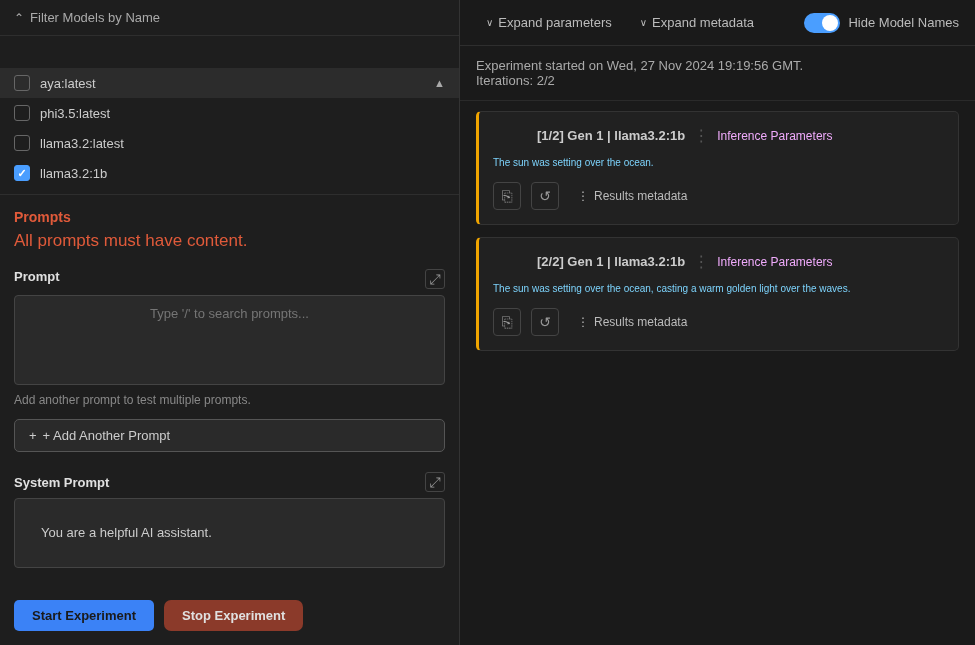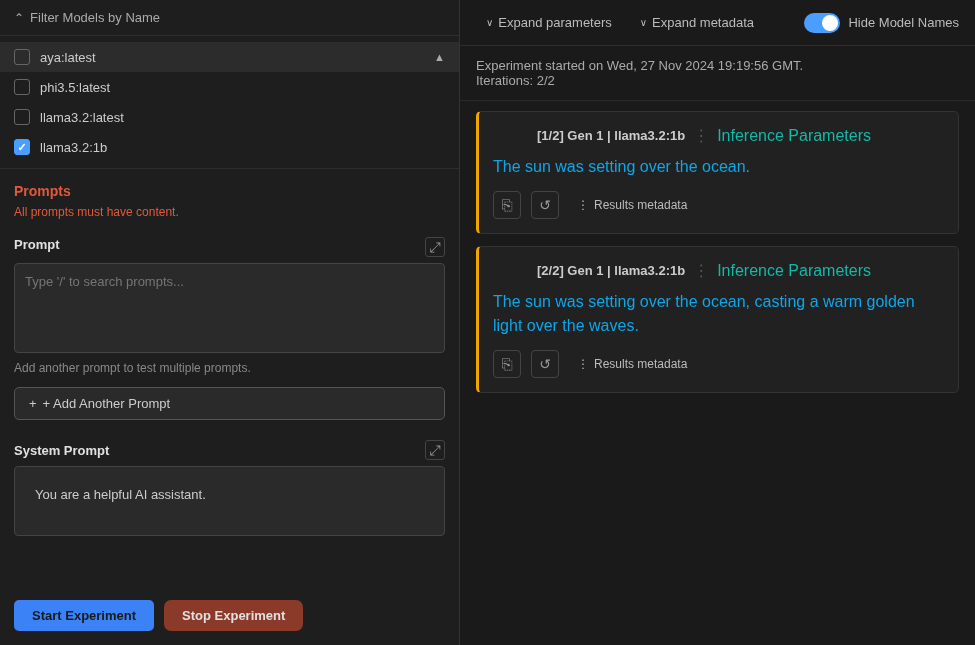--- a/index.html
+++ b/index.html
@@ -42,21 +42,21 @@
     }
 
     .model-item {
       display: flex;
       align-items: center;
       gap: 10px;
       padding: 7px 14px;
       cursor: pointer;
       position: relative;
     }
-    .model-item.selected { background: #2c2c2c; }
+    .model-item.selected { background: #2c2c2c; margin-top: 26px; }
 
     .model-checkbox {
       width: 16px;
       height: 16px;
       border: 1.5px solid #666;
       background: transparent;
       border-radius: 3px;
       display: flex;
       align-items: center;
       justify-content: center;
@@ -81,21 +81,21 @@
 
     .section-title {
       color: #e05a3a;
       font-weight: 600;
       font-size: 14px;
       padding: 14px 14px 4px;
     }
 
     .error-text {
       color: #e05a3a;
-      font-size: 12px;
+      font-size: 17px;
       padding: 2px 14px 10px;
     }
 
     .prompt-label-row {
       display: flex;
       align-items: flex-start;
       justify-content: space-between;
       padding: 8px 14px 6px;
     }
     .prompt-label {
@@ -122,20 +122,21 @@
       width: calc(100% - 28px);
       height: 90px;
       background: #2a2a2a;
       border: 1px solid #444;
       border-radius: 4px;
       color: #777;
       font-size: 13px;
       padding: 10px;
       resize: none;
       font-family: inherit;
+      text-align: center;
     }
 
     .add-prompt-info {
       color: #888;
       font-size: 12px;
       padding: 8px 14px 4px;
     }
 
     .add-prompt-btn {
       display: flex;
@@ -165,21 +166,21 @@
 
     .system-textarea {
       margin: 0 14px;
       width: calc(100% - 28px);
       height: 70px;
       background: #2a2a2a;
       border: 1px solid #444;
       border-radius: 4px;
       color: #ccc;
       font-size: 13px;
-      padding: 20px;
+      padding: 26px;
       resize: none;
       font-family: inherit;
     }
 
     .bottom-bar {
       display: flex;
       align-items: center;
       gap: 10px;
       padding: 14px;
       margin-top: auto;
@@ -309,28 +310,28 @@
       font-weight: 600;
       padding-left: 44px;
     }
 
     .card-sep {
       color: #555;
       font-size: 16px;
     }
 
     .inference-params-link {
-      color: #14b8a6;
-      font-size: 16px;
+      color: #f0abfc;
+      font-size: 12px;
       cursor: pointer;
     }
 
     .card-text {
-      color: #0ea5e9;
-      font-size: 16px;
+      color: #7dd3fc;
+      font-size: 10px;
       line-height: 1.5;
       margin-bottom: 12px;
     }
 
     .card-actions {
       display: flex;
       align-items: center;
       gap: 10px;
     }
 

